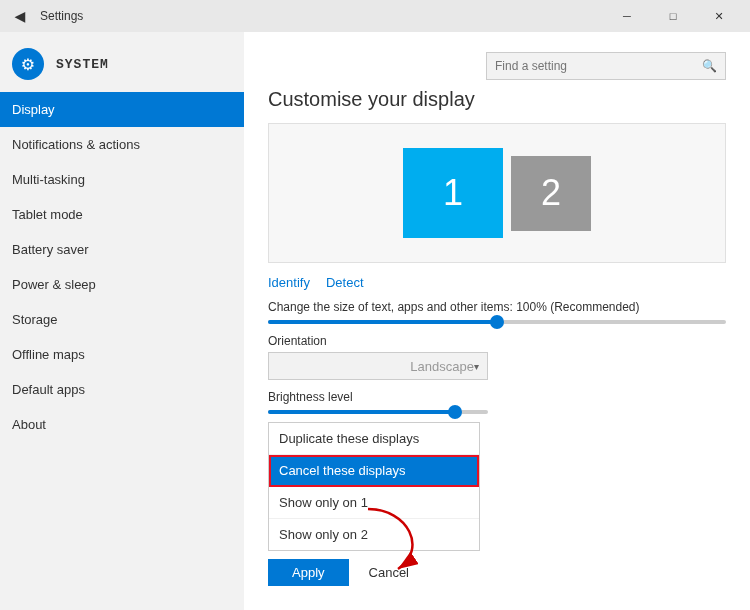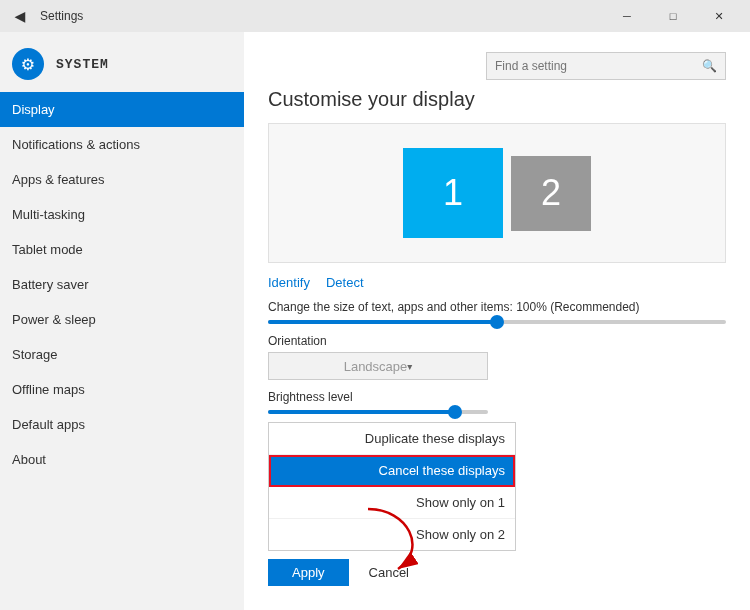--- a/index.html
+++ b/index.html
@@ -97,42 +97,41 @@
     .slider-fill { height: 4px; background: #0078d4; border-radius: 2px; width: 50%; }
     .slider-thumb {
       width: 14px; height: 14px; background: #0078d4; border-radius: 50%;
       position: absolute; top: -5px; left: 50%; transform: translateX(-50%);
     }
 
     
     .orientation-section { margin-bottom: 10px; }
     .dropdown-select {
       width: 220px; height: 28px; border: 1px solid #ccc; background: #f2f2f2;
-      display: flex; align-items: center; justify-content: center;
+      display: flex; align-items: center; justify-content: flex-end;
       padding: 0 8px; cursor: pointer; color: #999; font-size: 13px;
     }
     .dropdown-arrow { font-size: 10px; color: #666; }
 
     
     .brightness-section { margin-bottom: 8px; }
     .brightness-track {
       width: 220px; height: 4px; background: #ccc; border-radius: 2px;
       position: relative; margin: 6px 0;
     }
     .brightness-fill { height: 4px; background: #0078d4; border-radius: 2px; width: 85%; }
     .brightness-thumb {
       width: 14px; height: 14px; background: #0078d4; border-radius: 50%;
       position: absolute; top: -5px; left: 85%; transform: translateX(-50%);
     }
 
     
     .dropdown-menu {
-      width: 248px; border: 1px solid #ccc; background: #fff;
+      width: 212px; border: 1px solid #ccc; background: #fff;
       margin-bottom: 8px;
-      text-align: right;
     }
     .dropdown-menu-item {
       padding: 8px 10px; cursor: pointer; font-size: 13px; color: #333;
       border-bottom: 1px solid #f0f0f0;
     }
     .dropdown-menu-item:last-child { border-bottom: none; }
     .dropdown-menu-item.highlighted {
       background: #0078d4; color: #fff;
       outline: 2px solid #e81123; outline-offset: -2px;
     }
@@ -168,23 +167,20 @@
     <div class="sidebar-header">
       <div class="gear-icon">⚙</div>
       <span class="sidebar-app-title">SYSTEM</span>
     </div>
     <nav class="sidebar-nav">
       <div class="sidebar-item active">
         <span>Display</span>
       </div>
       <div class="sidebar-item">
         <span>Notifications &amp; actions</span>
-      </div>
-      <div class="sidebar-item">
-        <span>Apps &amp; features</span>
       </div>
       <div class="sidebar-item">
         <span>Multi-tasking</span>
       </div>
       <div class="sidebar-item">
         <span>Tablet mode</span>
       </div>
       <div class="sidebar-item">
         <span>Battery saver</span>
       </div>

